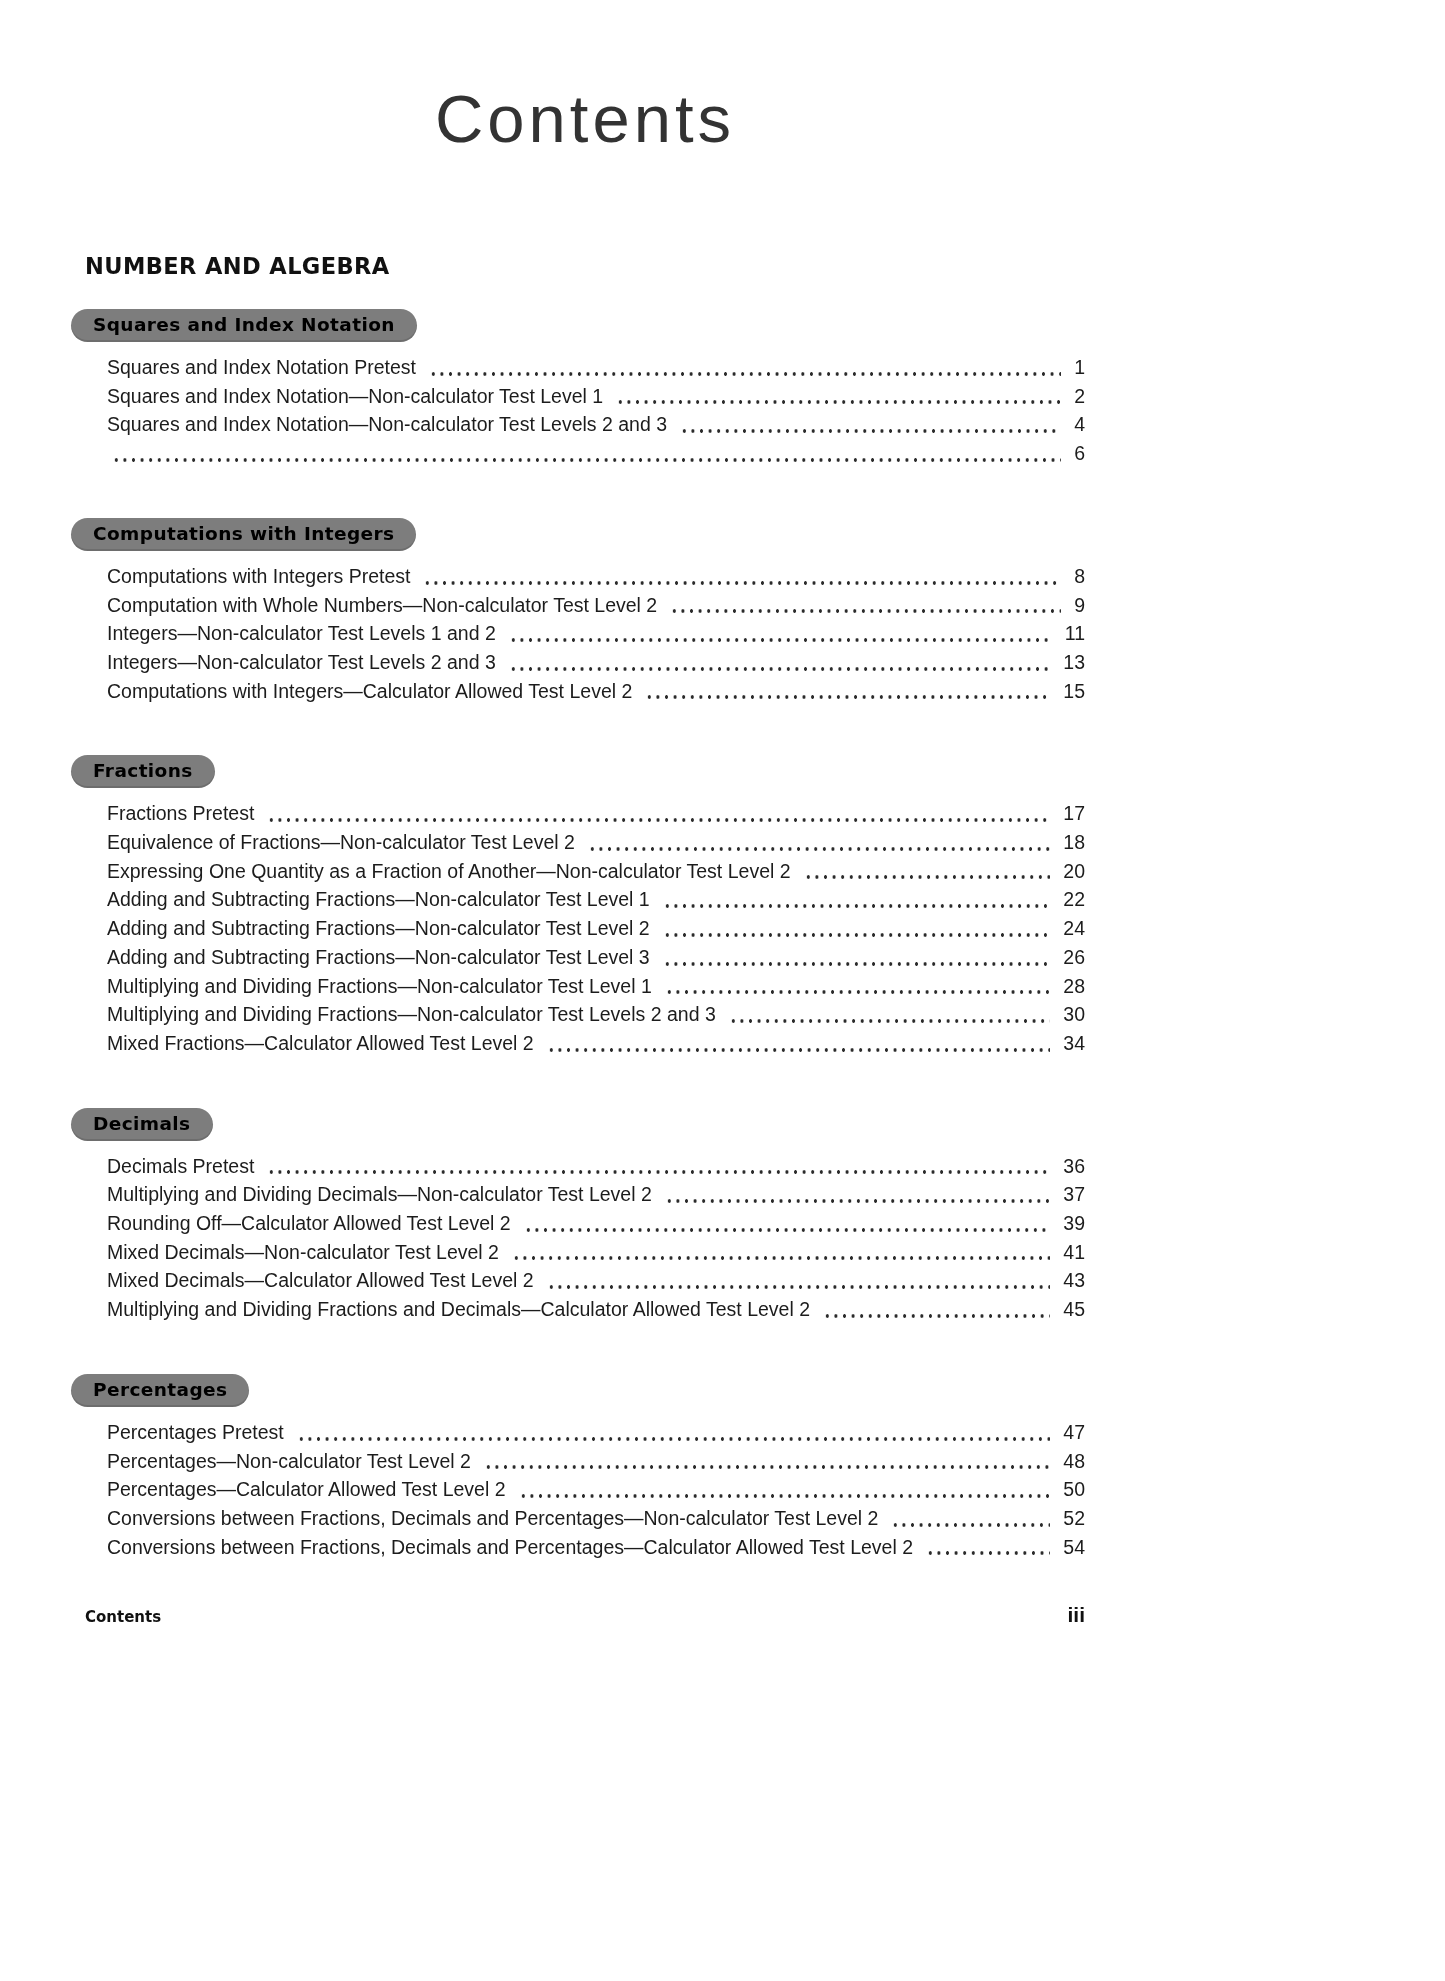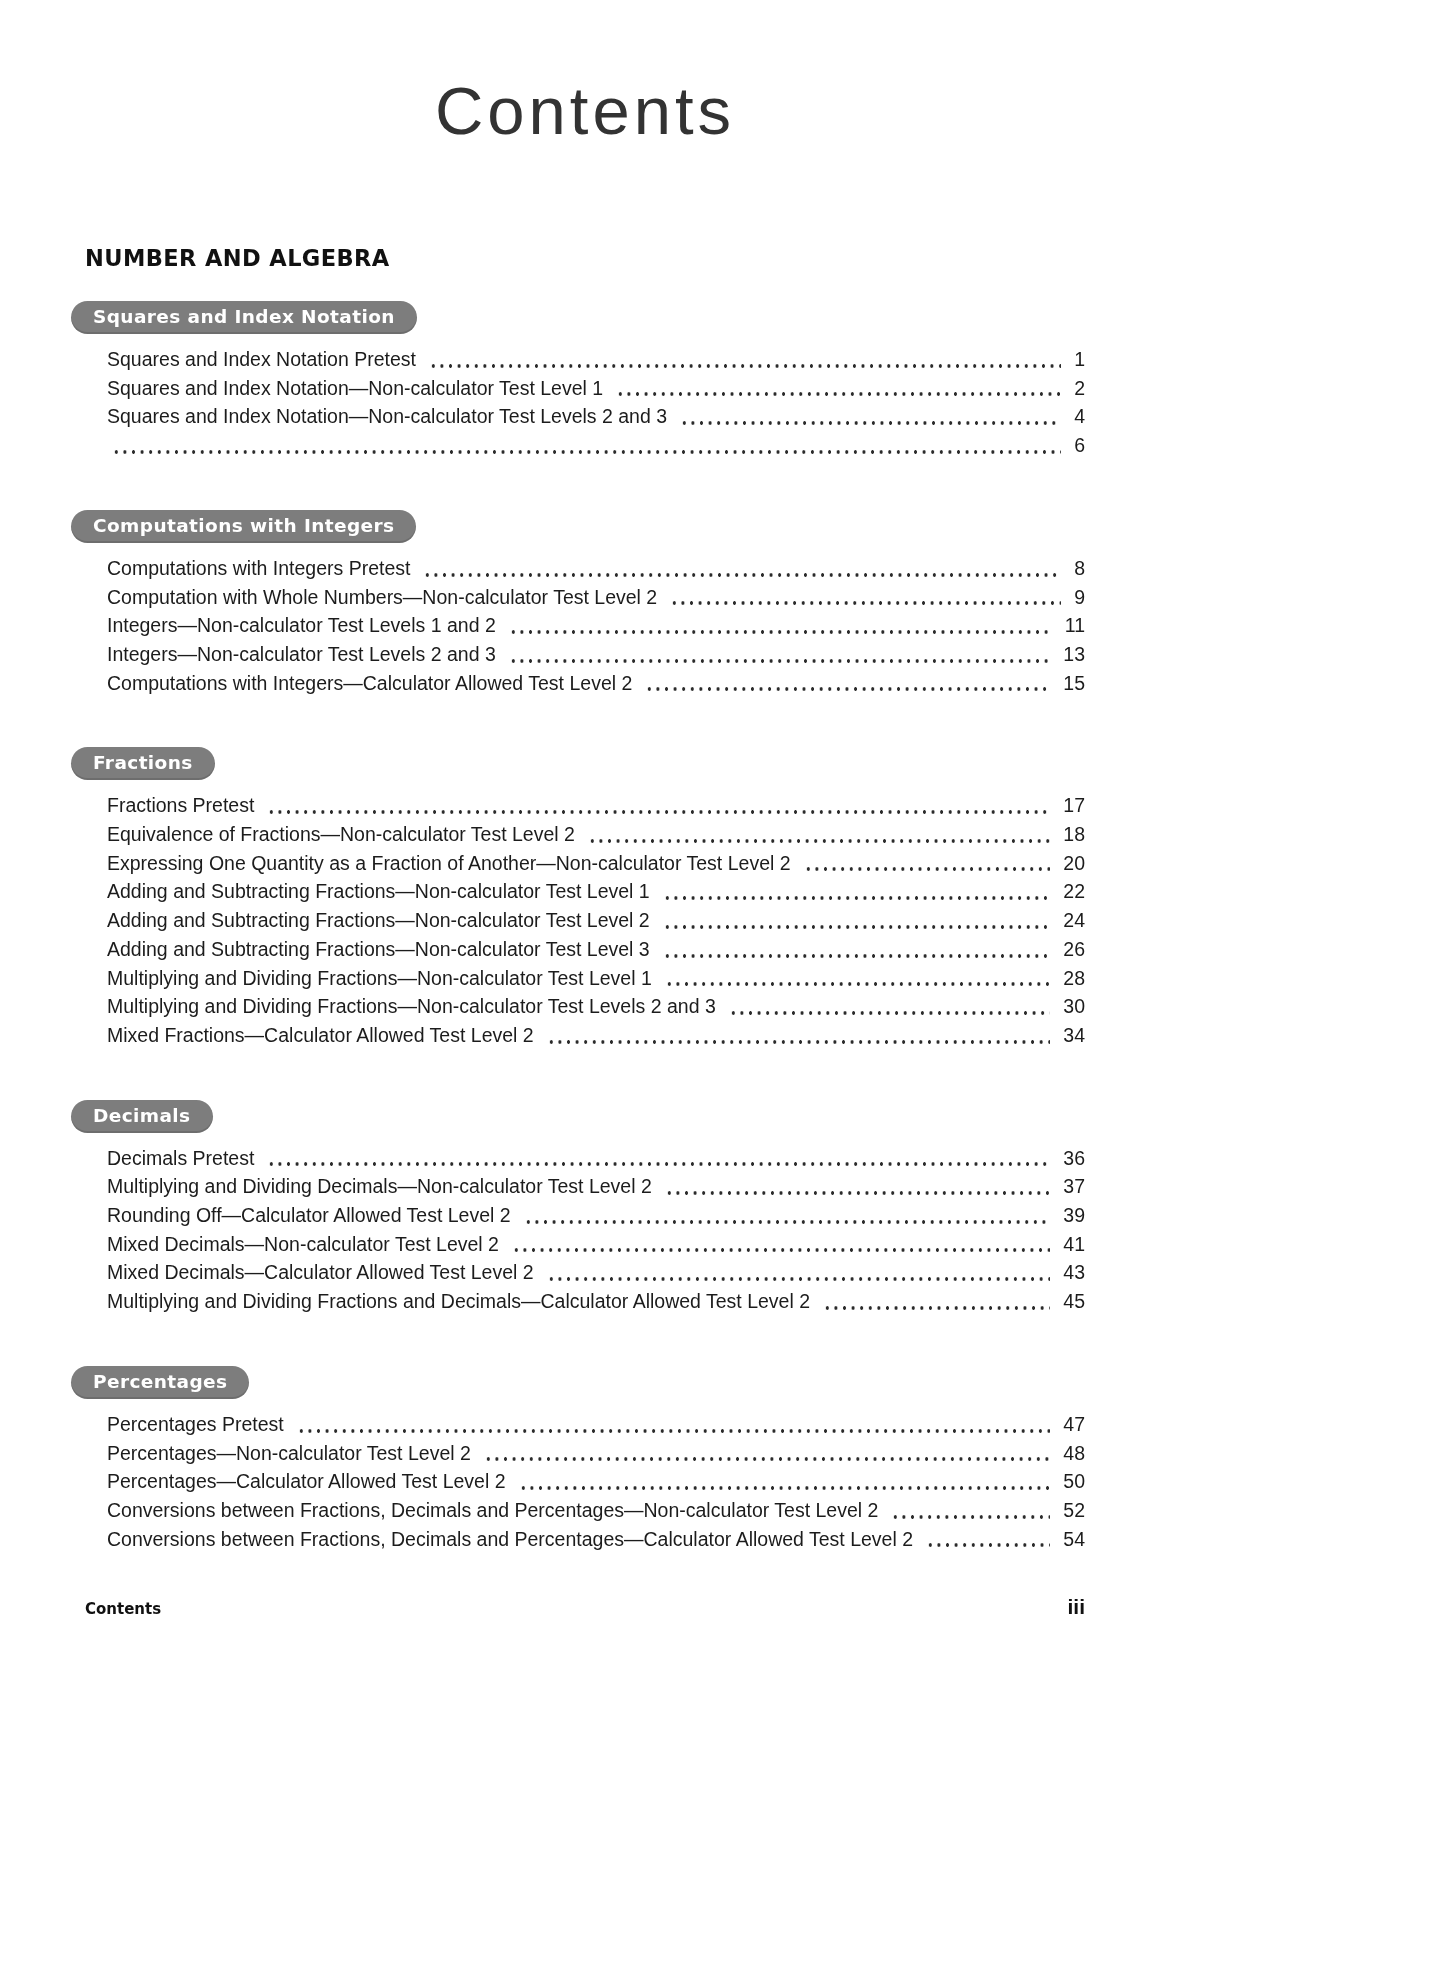--- a/index.html
+++ b/index.html
@@ -16,21 +16,21 @@
   .page {
     width: 1445px;
     height: 1981px;
     position: relative;
     background: #ffffff;
   }
 
   .content {
     position: absolute;
     left: 85px;
-    top: 8px;
+    top: 16px;
     width: 1000px;
   }
 
   .title {
     margin-top: 64px;
     text-align: center;
     font-size: 67px;
     font-weight: 300;
     letter-spacing: 4px;
     color: #333333;
@@ -46,21 +46,21 @@
     font-family: "DejaVu Sans", sans-serif;
   }
 
   .toc-section { margin-top: 50px; }
   .toc-section:first-of-type { margin-top: 30px; }
 
   .pill {
     display: inline-block;
     margin-left: -14px;
     background: #7d7d7d;
-    color: #ffffff;
+    color: #000000;
     font-family: "DejaVu Sans", sans-serif;
     font-weight: 700;
     font-size: 18.5px;
     letter-spacing: 0.4px;
     padding: 5px 22px 7px 22px;
     border-radius: 18px;
     box-shadow: inset 0 -2px 0 rgba(0,0,0,0.12);
   }
 
   .entries {

